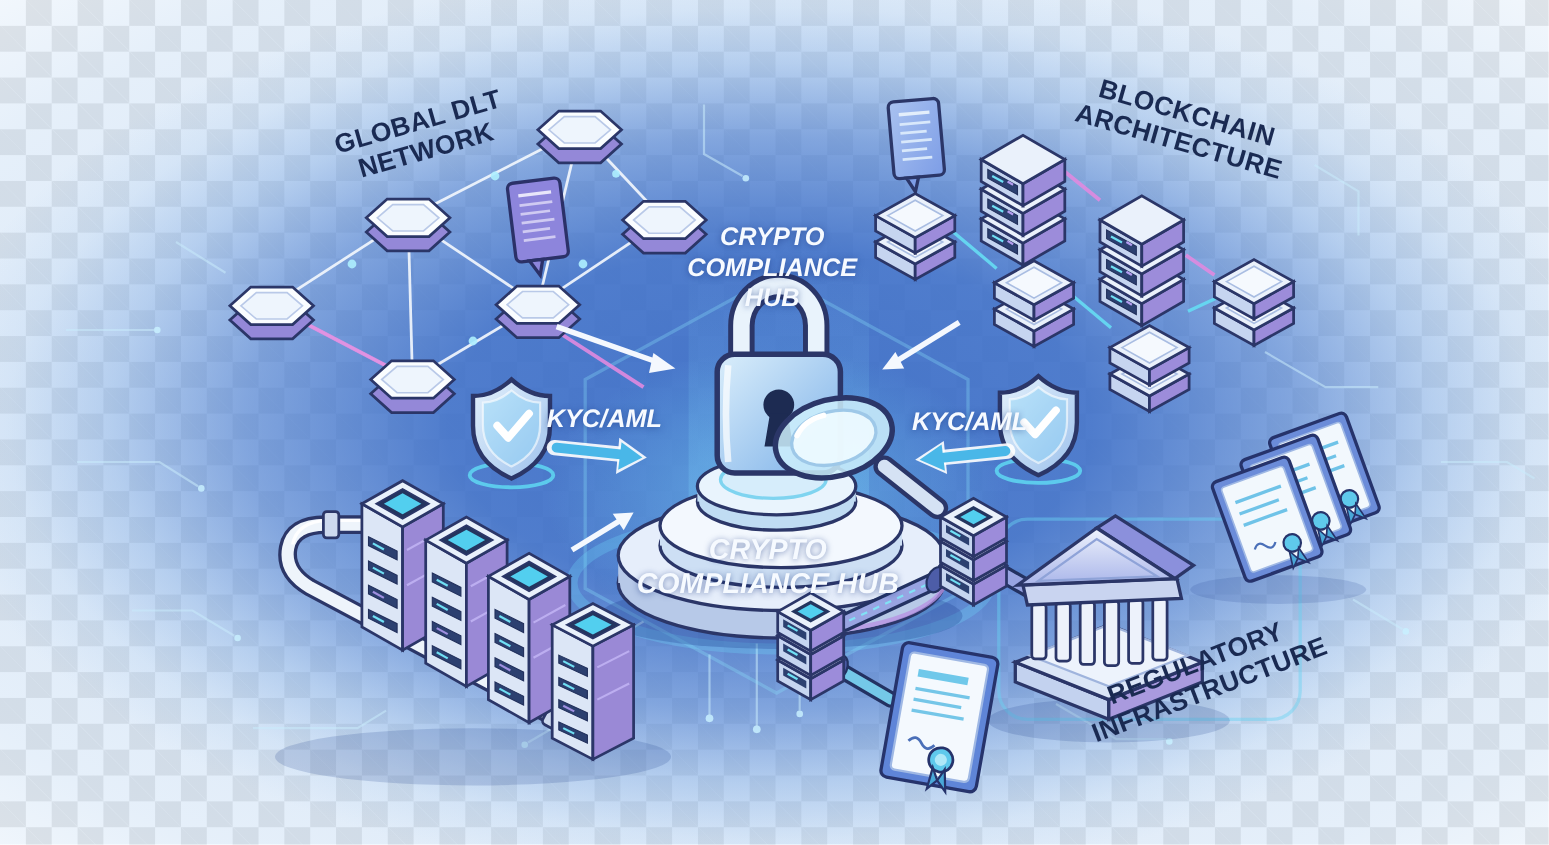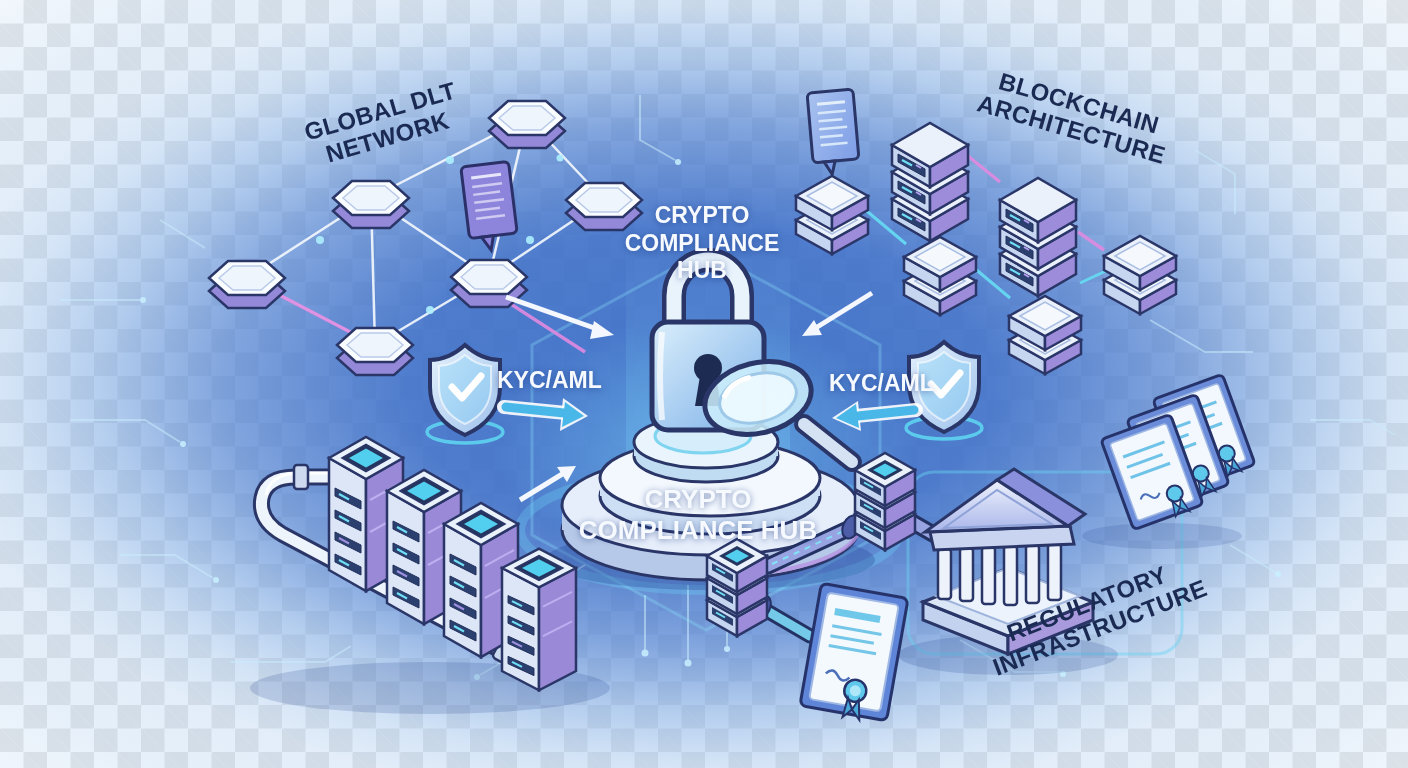--- a/index.html
+++ b/index.html
@@ -15,21 +15,21 @@
   }
   .tint{position:absolute;inset:0;pointer-events:none;
     background:
       radial-gradient(ellipse 300px 190px at 706px 450px, rgba(130,225,252,0.45), rgba(130,225,252,0) 70%),
       radial-gradient(ellipse 770px 420px at 700px 385px, rgba(58,108,198,0.92) 0%, rgba(58,108,198,0.86) 38%, rgba(72,122,205,0.60) 62%, rgba(110,158,222,0.36) 78%, rgba(150,190,235,0.16) 90%, rgba(170,205,240,0) 100%),
       radial-gradient(ellipse 1180px 650px at 700px 395px, rgba(125,170,228,0.42) 0%, rgba(140,185,232,0.22) 72%, rgba(160,200,238,0) 100%);
   }
   svg{position:absolute;inset:0;}
   .lbl{position:absolute;white-space:pre-line;text-align:center;font-weight:800;line-height:1.12;pointer-events:none;}
   .lbl-navy{color:#1a2a52;letter-spacing:.4px;}
-  .lbl-white{color:#f6faff;font-weight:700;text-shadow:0 1px 6px rgba(25,55,130,.55);}
+  .lbl-white{color:#f6faff;font-weight:700;text-shadow:0 1px 6px rgba(25,55,130,.55);font-style:italic;}
   #lbl-dlt{left:282px;top:98px;width:204px;font-size:24px;transform:rotate(-16deg);}
   #lbl-arch{left:968px;top:90px;width:214px;font-size:24px;transform:rotate(16deg);}
   #lbl-reg{left:982px;top:590px;width:220px;font-size:24px;transform:rotate(-21deg);}
   #lbl-hub-top{left:610px;top:202px;width:184px;font-size:23px;line-height:1.2;}
   #lbl-hub-bottom{left:578px;top:484px;width:240px;font-size:26px;line-height:1.2;}
   #lbl-kyc-left{left:497px;top:368px;width:92px;font-size:23px;}
   #lbl-kyc-right{left:829px;top:371px;width:92px;font-size:23px;}
 </style>
 </head>
 <body>

